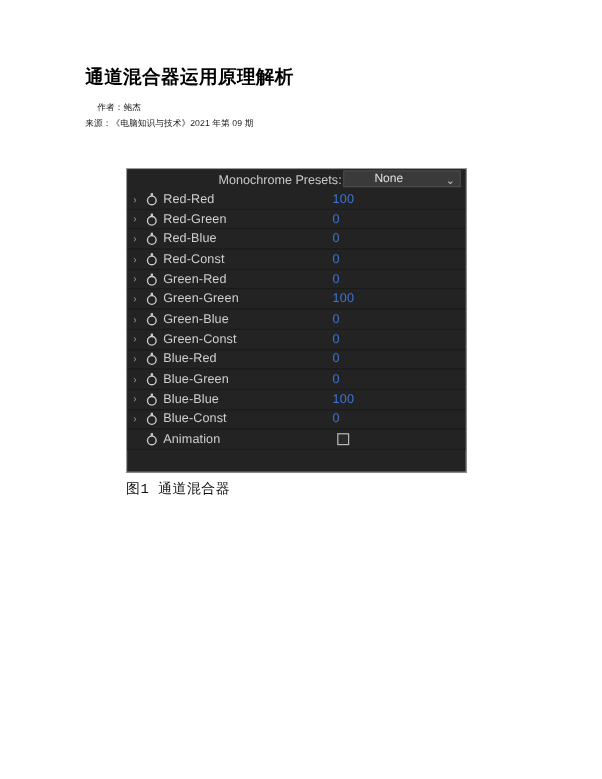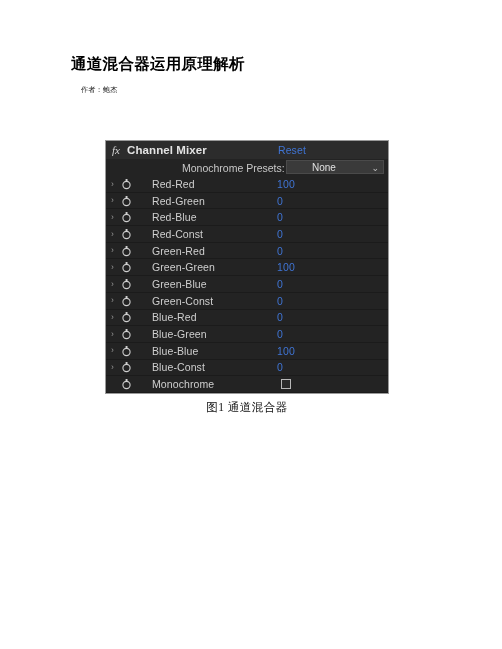--- a/index.html
+++ b/index.html
@@ -160,21 +160,21 @@
   .row-stopwatch {
     width: 14px;
     flex: none;
     display: flex;
     align-items: center;
     justify-content: center;
   }
   .row-label {
     font-size: 10.5px;
     color: #cfcfcf;
-    margin-left: 19px;
+    margin-left: 3px;
     letter-spacing: 0.1px;
     white-space: nowrap;
   }
   .row-value {
     position: absolute;
     left: 171px;
     font-size: 10.5px;
     color: #3f74d4;
     letter-spacing: 0.2px;
   }
@@ -187,45 +187,41 @@
     background: #2a2a2a;
     box-sizing: border-box;
   }
 
   
   .fig-caption {
     position: absolute;
     left: 105px;
     top: 400px;
     width: 284px;
-    text-align: center;
-    font-family: Liberation Serif, serif;
+    text-align: left;
+    font-family: Liberation Mono, monospace;
     font-size: 11.5px;
     color: #111111;
     letter-spacing: 0.5px;
   }
 </style>
 </head>
 <body>
 
 <div class="doc">
 
   <div class="article-title">通道混合器运用原理解析</div>
 
   <div class="meta-line meta-author">作者：鲍杰</div>
 
+  <div class="meta-line meta-source">来源：《电脑知识与技术》2021 年第 09 期</div>
 
   <div class="figure">
     <div class="cm-panel">
 
-      <div class="cm-header">
-        <span class="fx-icon">fx</span>
-        <span class="cm-title">Channel Mixer</span>
-        <span class="cm-reset">Reset</span>
-      </div>
 
       <div class="cm-presets-row">
         <span class="presets-label">Monochrome Presets:</span>
         <div class="presets-select">
           <span class="presets-value">None</span>
           <span class="presets-chevron">⌄</span>
         </div>
       </div>
 
       <div class="cm-rows" id="rows-container">
@@ -362,21 +358,21 @@
             <span class="row-value">0</span>
           </div>
           <div class="cm-row">
             <span class="row-chevron hidden">›</span>
             <span class="row-stopwatch">
               <svg width="11" height="12" viewBox="0 0 11 12">
                 <circle cx="5.5" cy="7" r="3.6" fill="none" stroke="#cfcfcf" stroke-width="1.1"></circle>
                 <rect x="4.6" y="1" width="1.9" height="2.2" fill="#cfcfcf"></rect>
               </svg>
             </span>
-            <span class="row-label">Monochrome</span>
+            <span class="row-label">Animation</span>
             <span class="row-checkbox"></span>
           </div>
         </div>
 
     </div>
   </div>
 
   <div class="fig-caption">图1  通道混合器</div>
 
 </div>

